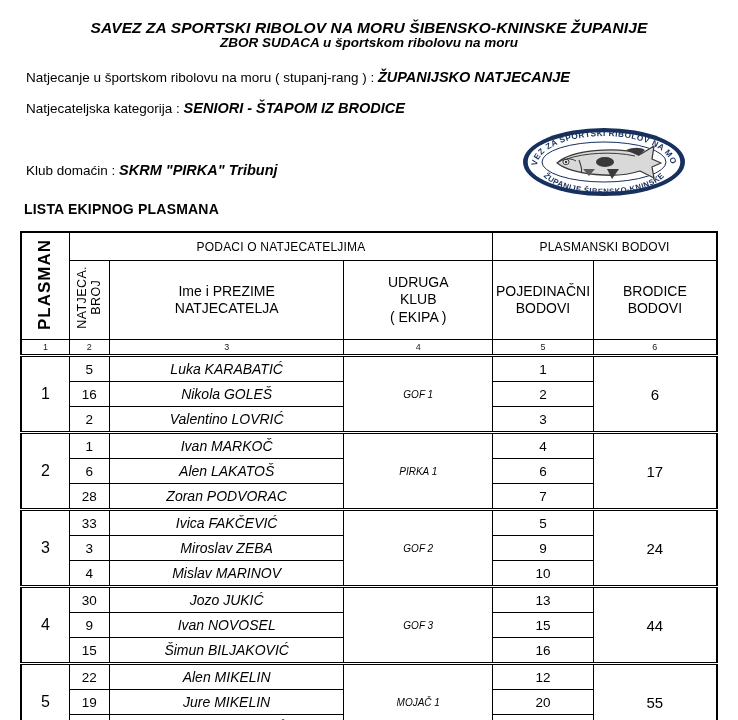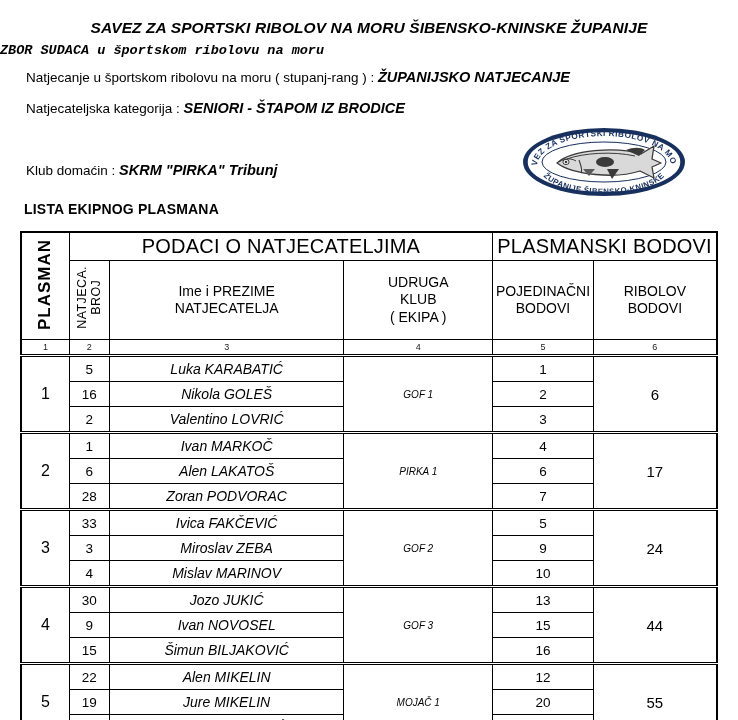--- a/index.html
+++ b/index.html
@@ -31,27 +31,27 @@
     text-align: center;
     font-size: 15.5px;
     font-style: italic;
     font-weight: 700;
     letter-spacing: 0.1px;
     white-space: nowrap;
   }
   .fed-subtitle {
     position: absolute;
     left: 0;
-    top: 43px;
+    top: 35px;
     width: 738px;
+    text-align: center;
     font-size: 13.5px;
     font-style: italic;
     font-weight: 700;
     white-space: nowrap;
-    font-family: Liberation Mono, monospace;
   }
 
   .meta-line {
     position: absolute;
     left: 26px;
     font-size: 13.5px;
     white-space: nowrap;
   }
   .meta-line .lbl {
     font-weight: 400;
@@ -108,21 +108,21 @@
     text-align: center;
     vertical-align: middle;
     font-weight: 400;
   }
   table.rank {
     border: 2px solid #000;
   }
 
   
   .grp-head {
-    font-size: 20px;
+    font-size: 12px;
     font-weight: 700;
     height: 27px;
     letter-spacing: 0.2px;
   }
   .sub-head {
     font-size: 14px;
     font-weight: 400;
     height: 78px;
     line-height: 1.25;
   }
@@ -287,21 +287,21 @@
           <td class="sub-head hdr-split">
             <span>UDRUGA</span><br>
             <span>KLUB</span><br>
             <span>( EKIPA )</span>
           </td>
           <td class="sub-head hdr-split">
             <span>POJEDINAČNI</span><br>
             <span>BODOVI</span>
           </td>
           <td class="sub-head">
-            <span>RIBOLOV</span><br>
+            <span>BRODICE</span><br>
             <span>BODOVI</span>
           </td>
         </tr>
 
         <tr class="numrow">
           <td>1</td>
           <td>2</td>
           <td>3</td>
           <td>4</td>
           <td>5</td>

